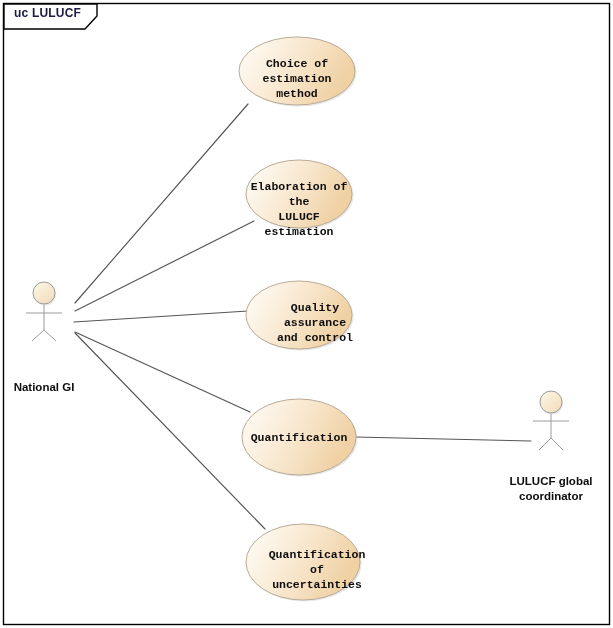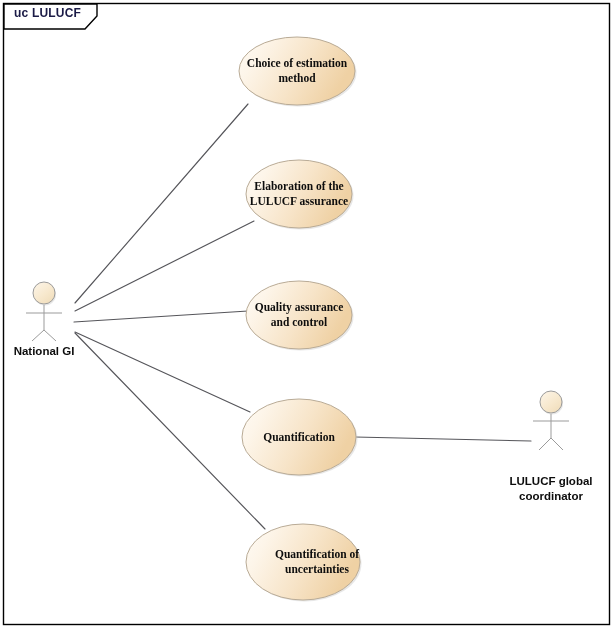--- a/index.html
+++ b/index.html
@@ -43,40 +43,41 @@
     font-size: 12px;
     font-weight: bold;
     color: #1b1b46;
     letter-spacing: 0.2px;
     white-space: nowrap;
   }
 
   
   .usecase-label {
     position: absolute;
-    font-family: Liberation Serif, serif;
+    font-family: Liberation Mono, monospace;
     font-size: 11.5px;
     font-weight: bold;
     color: #0d0d0d;
     text-align: center;
     line-height: 15px;
     white-space: pre-line;
     pointer-events: none;
   }
 
   
   .actor-label {
     position: absolute;
     font-family: "Liberation Sans", sans-serif;
     font-size: 11.5px;
     font-weight: bold;
     color: #0d0d0d;
     text-align: center;
     line-height: 15px;
     white-space: pre-line;
+    margin-top: 36px;
   }
 </style>
 </head>
 <body>
 
 <div id="diagram-canvas">
 
   <svg id="diagram-svg" viewBox="0 0 613 628" xmlns="http://www.w3.org/2000/svg">
     <defs>
       <linearGradient id="ucGrad" x1="0" y1="0" x2="1" y2="0.35">
@@ -139,26 +140,26 @@
         </g>
       </g>
   </svg>
 
   <div class="frame-label-text">uc LULUCF</div>
 
   <div id="usecase-labels">
       <div class="usecase-label" style="left: 239px; top: 56px; width: 116px;">Choice of estimation
 method</div>
       <div class="usecase-label" style="left: 246px; top: 179px; width: 106px;">Elaboration of the
-LULUCF assurance</div>
-      <div class="usecase-label" style="left: 246px; top: 300px; width: 106px;">Quality assurance
+LULUCF estimation</div>
+      <div class="usecase-label" style="left: 262px; top: 300px; width: 106px;">Quality assurance
 and control</div>
       <div class="usecase-label" style="left: 242px; top: 430px; width: 114px;">Quantification</div>
       <div class="usecase-label" style="left: 260px; top: 547px; width: 114px;">Quantification of
 uncertainties</div>
     </div>
   <div id="actor-labels">
       <div class="actor-label" style="left: 4px; top: 344px; width: 80px;">National GI</div>
-      <div class="actor-label" style="left: 503px; top: 474px; width: 96px; text-align: center;">LULUCF global
+      <div class="actor-label" style="left: 503px; top: 438px; width: 96px; text-align: center;">LULUCF global
 coordinator</div>
     </div>
 
 </div>
 
 </body></html>

